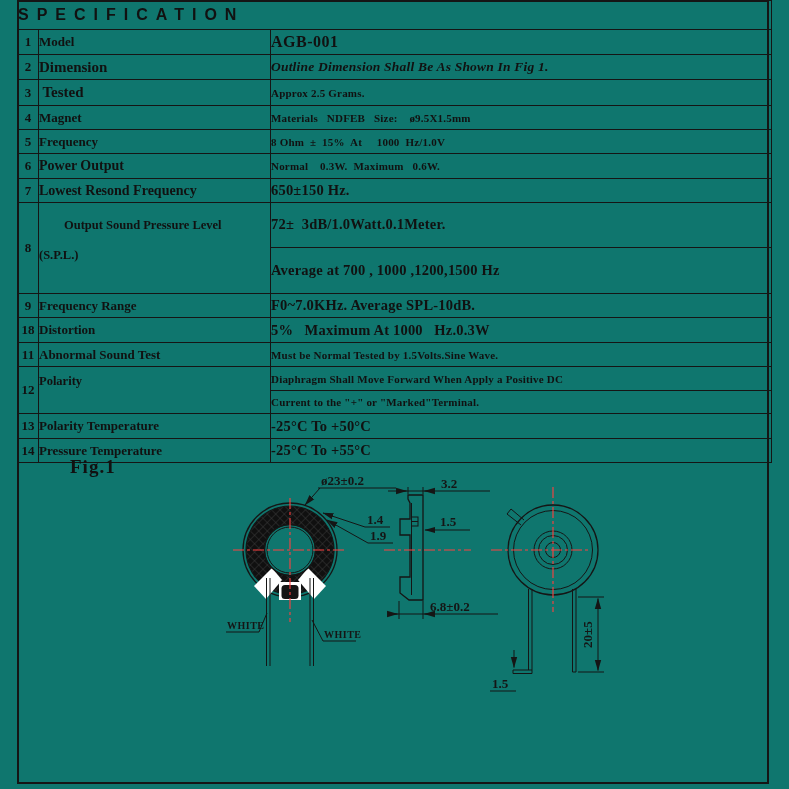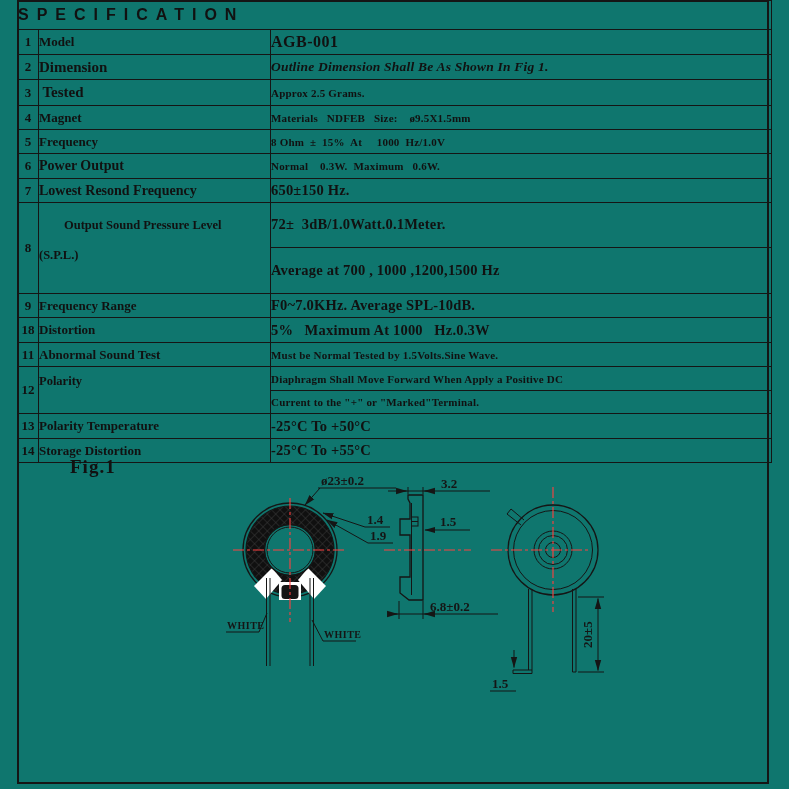--- a/index.html
+++ b/index.html
@@ -136,21 +136,21 @@
     <tr style="height:23px">
       <td class="val v-lg">Current to the "+" or "Marked"Terminal.</td>
     </tr>
     <tr style="height:25px">
       <td class="num">13</td>
       <td class="prop">Polarity Temperature</td>
       <td class="val">-25°C To +50°C</td>
     </tr>
     <tr style="height:24px">
       <td class="num">14</td>
-      <td class="prop">Storage Distortion</td>
+      <td class="prop">Pressure Temperature</td>
       <td class="val">-25°C To +55°C</td>
     </tr>
   </tbody>
     </table>
 
   <div id="fig-label">Fig.1</div>
 
   <svg id="fig-svg" width="789" height="789" viewBox="0 0 789 789">
     <defs>
       <marker id="arr" viewBox="0 0 10 9" refX="9.5" refY="4.5" markerWidth="11" markerHeight="10" orient="auto-start-reverse">

